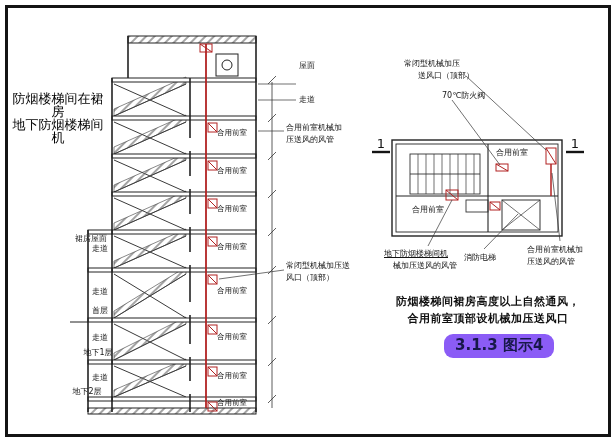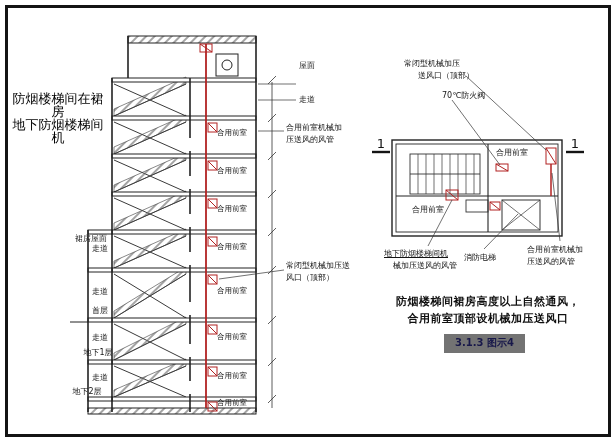--- a/index.html
+++ b/index.html
@@ -8,21 +8,21 @@
   .screen { position:absolute; inset:0; background:#ffffff; }
   .frame { position:absolute; inset:5px; border:3px solid #141414; }
   svg.linework { position:absolute; left:0; top:0; }
   .lbl { position:absolute; color:#141414; white-space:nowrap; }
   .s9  { font-size:13px;  line-height:13px; }
   .s8  { font-size:8px;  line-height:11px; }
   .s75 { font-size:7.5px; line-height:10px; }
   .ctr { text-align:center; }
   .notebox { position:absolute; text-align:center; }
   .cap { position:absolute; width:216px; text-align:center; font-size:11px; font-weight:bold; color:#101010; letter-spacing:0.5px; }
-  .figtag { position:absolute; font-size:10px; font-weight:bold; color:#18184a; background:#737373; padding:2px 11px 3px 11px; }
+  .figtag { position:absolute; font-size:15px; font-weight:bold; color:#18184a; background:#8b5cf6; padding:2px 11px 3px 11px;border-radius:9px; }
 </style>
 </head>
 <body>
 
 <div class="screen">
   <div class="frame"></div>
 
   <svg class="linework" width="616" height="442" viewBox="0 0 616 442">
     <defs>
       <pattern id="ht" width="6" height="6" patternUnits="userSpaceOnUse" patternTransform="rotate(45)">

